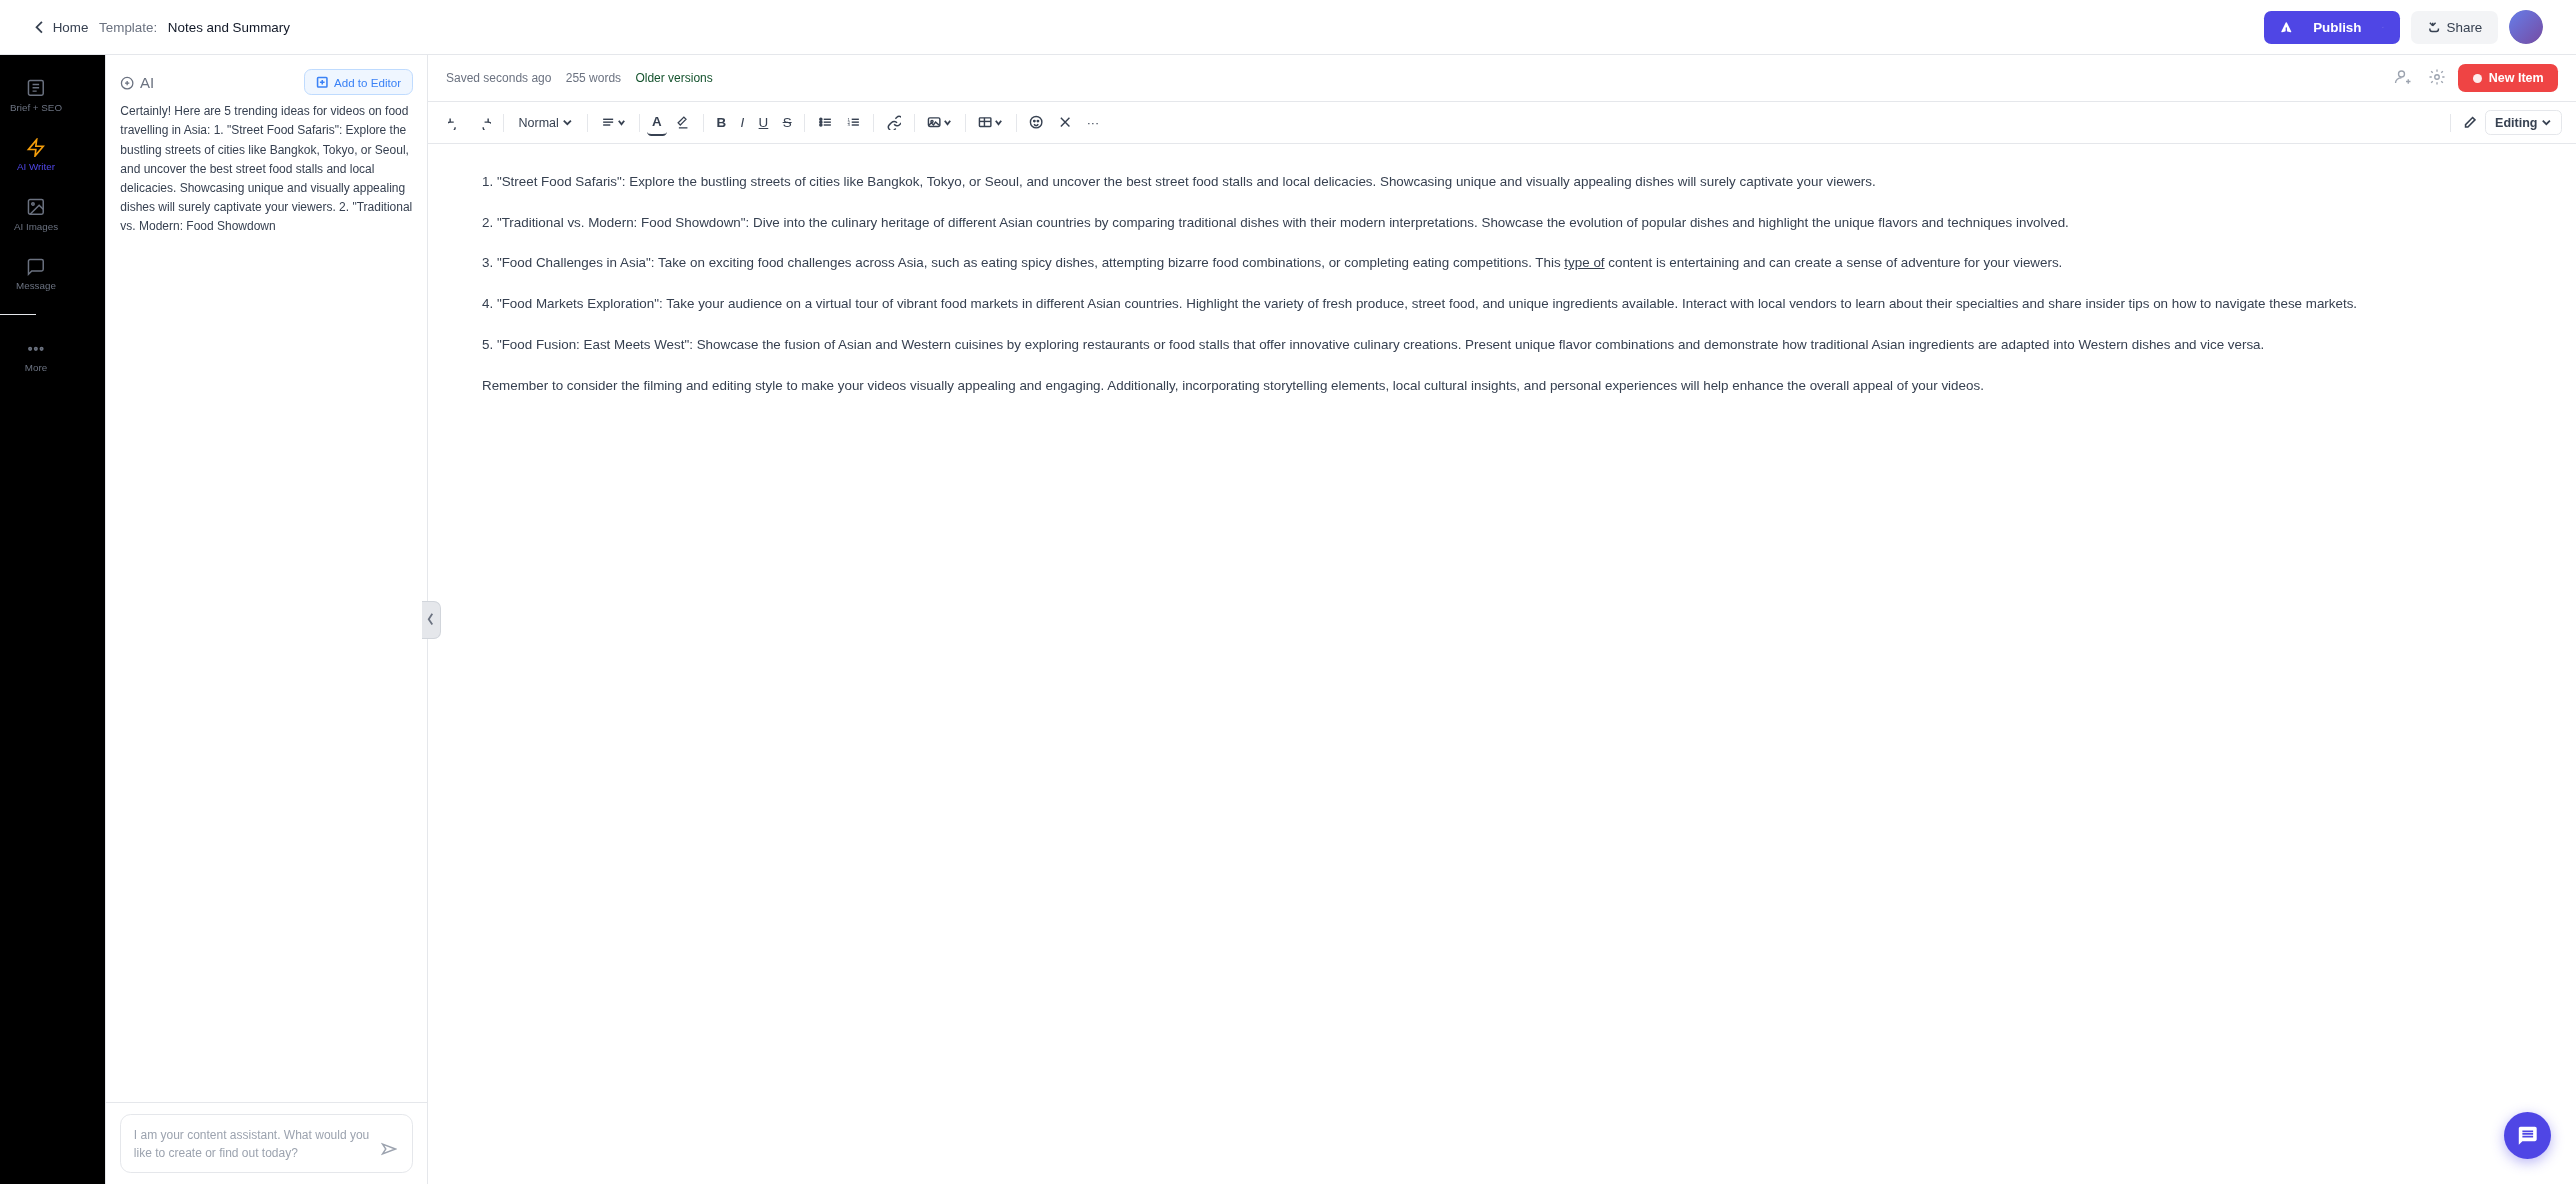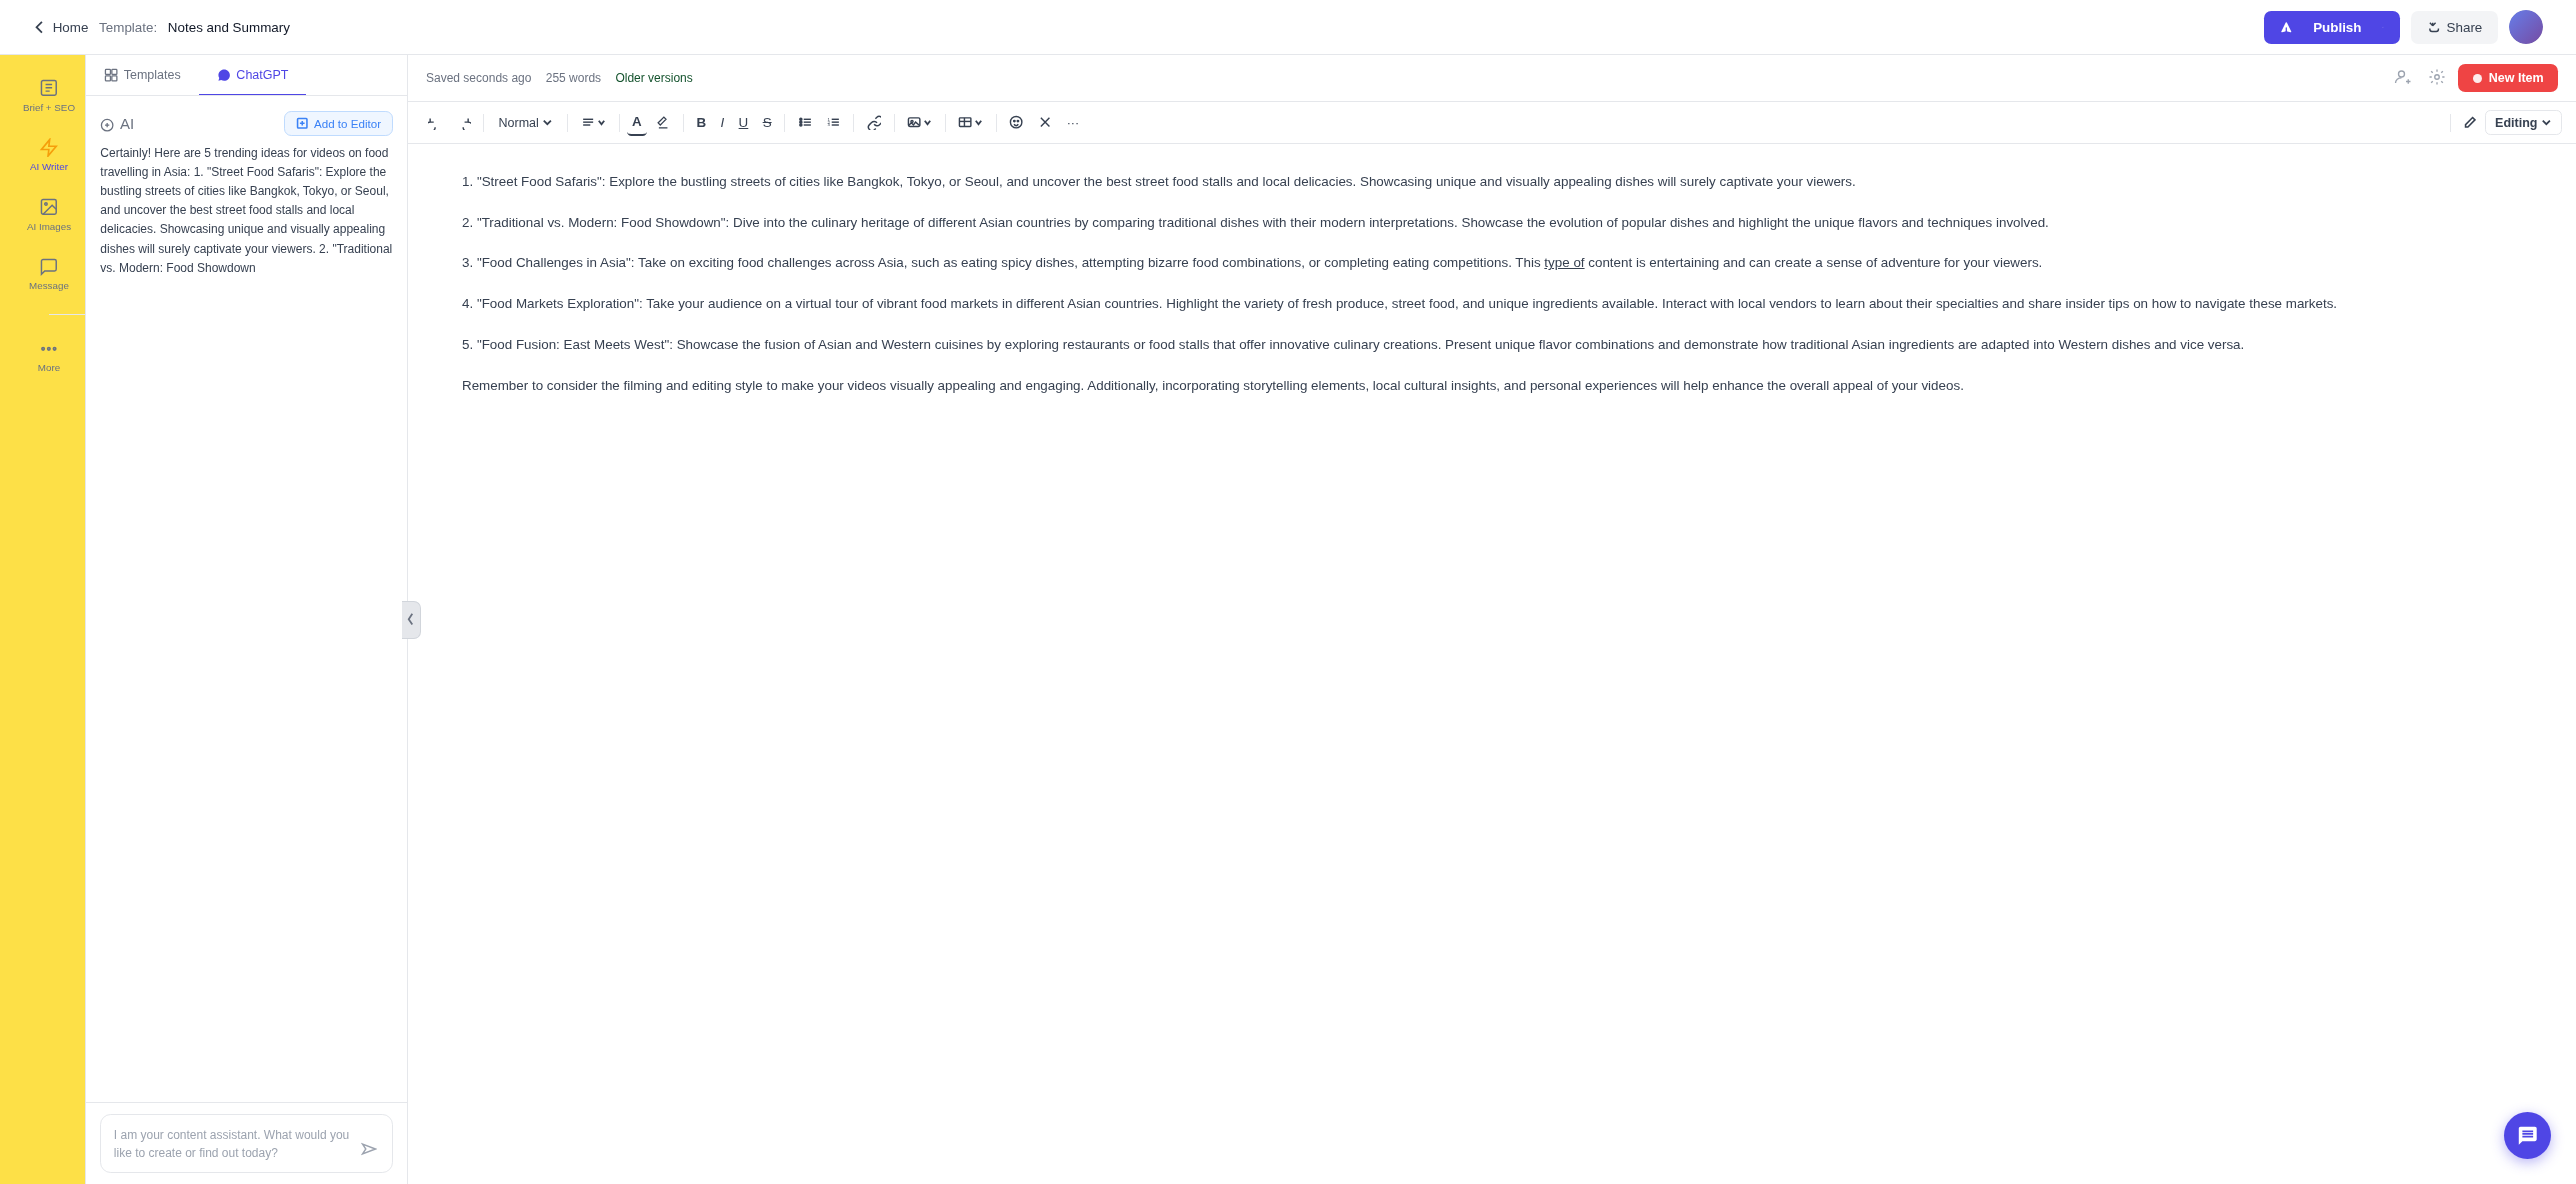--- a/index.html
+++ b/index.html
@@ -29,22 +29,22 @@
       padding: 9px 16px; font-size: 13.4px; font-weight: 500; cursor: pointer;
     }
     .avatar { width: 34px; height: 34px; border-radius: 50%; background: #d1d5db; overflow: hidden; cursor: pointer; }
     .avatar-img { width: 100%; height: 100%; background: linear-gradient(135deg, #667eea, #764ba2); border-radius: 50%; }
 
     
     .main-layout { display: flex; flex: 1; overflow: hidden; }
 
     
     .left-sidebar {
-      width: 86px; background: #fde047; border-right: 0.9px solid #e5e7eb;
-      display: flex; flex-direction: column; align-items: flex-end; padding: 14.3px 0; gap: 7.2px; flex-shrink: 0;
+      width: 106px; background: #000000; border-right: 0.9px solid #e5e7eb;
+      display: flex; flex-direction: column; align-items: flex-start; padding: 14.3px 0; gap: 7.2px; flex-shrink: 0;
     }
     .sidebar-item {
       display: flex; flex-direction: column; align-items: center; gap: 3.6px;
       padding: 9px 7.2px; border-radius: 9px; cursor: pointer; width: 72px;
       color: #6b7280; font-size: 9.8px; font-weight: 500;
     }
     .sidebar-item.active { color: #4f46e5; }
     .sidebar-item svg { width: 19.7px; height: 19.7px; }
     .sidebar-divider { width: 36px; height: 0.9px; background: #e5e7eb; margin: 7.2px 0; }
 
@@ -221,37 +221,20 @@
       <svg viewBox="0 0 24 24" fill="none" stroke="currentColor" stroke-width="2">
         <circle cx="5" cy="12" r="1.5"></circle>
           <circle cx="12" cy="12" r="1.5"></circle>
           <circle cx="19" cy="12" r="1.5"></circle>
       </svg>
       <span>More</span>
     </div>
   </div>
 
   <div class="chat-panel">
-    <div class="chat-tabs">
-      <div class="chat-tab">
-        <svg viewBox="0 0 20 20" fill="none" stroke="currentColor" stroke-width="1.8">
-          <rect x="2" y="2" width="7" height="7" rx="1"></rect>
-            <rect x="11" y="2" width="7" height="7" rx="1"></rect>
-          <rect x="2" y="11" width="7" height="7" rx="1"></rect>
-            <rect x="11" y="11" width="7" height="7" rx="1"></rect>
-        </svg>
-        <span>Templates</span>
-      </div>
-      <div class="chat-tab active">
-        <svg viewBox="0 0 20 20" fill="#4f46e5" stroke="none">
-          <path d="M18 10c0 4.418-3.582 8-8 8a8.03 8.03 0 01-4.162-1.159L2 18l1.159-3.838A8.03 8.03 0 012 10c0-4.418 3.582-8 8-8s8 3.582 8 8z"></path>
-        </svg>
-        <span>ChatGPT</span>
-      </div>
-    </div>
 
     <div class="panel-toggle">
       <svg width="9" height="14.3" viewBox="0 0 10 16" fill="none" stroke="#6b7280" stroke-width="2">
         <polyline points="7,2 3,8 7,14"></polyline>
       </svg>
     </div>
 
     <div class="chat-messages">
 
       <div class="ai-message-container">

